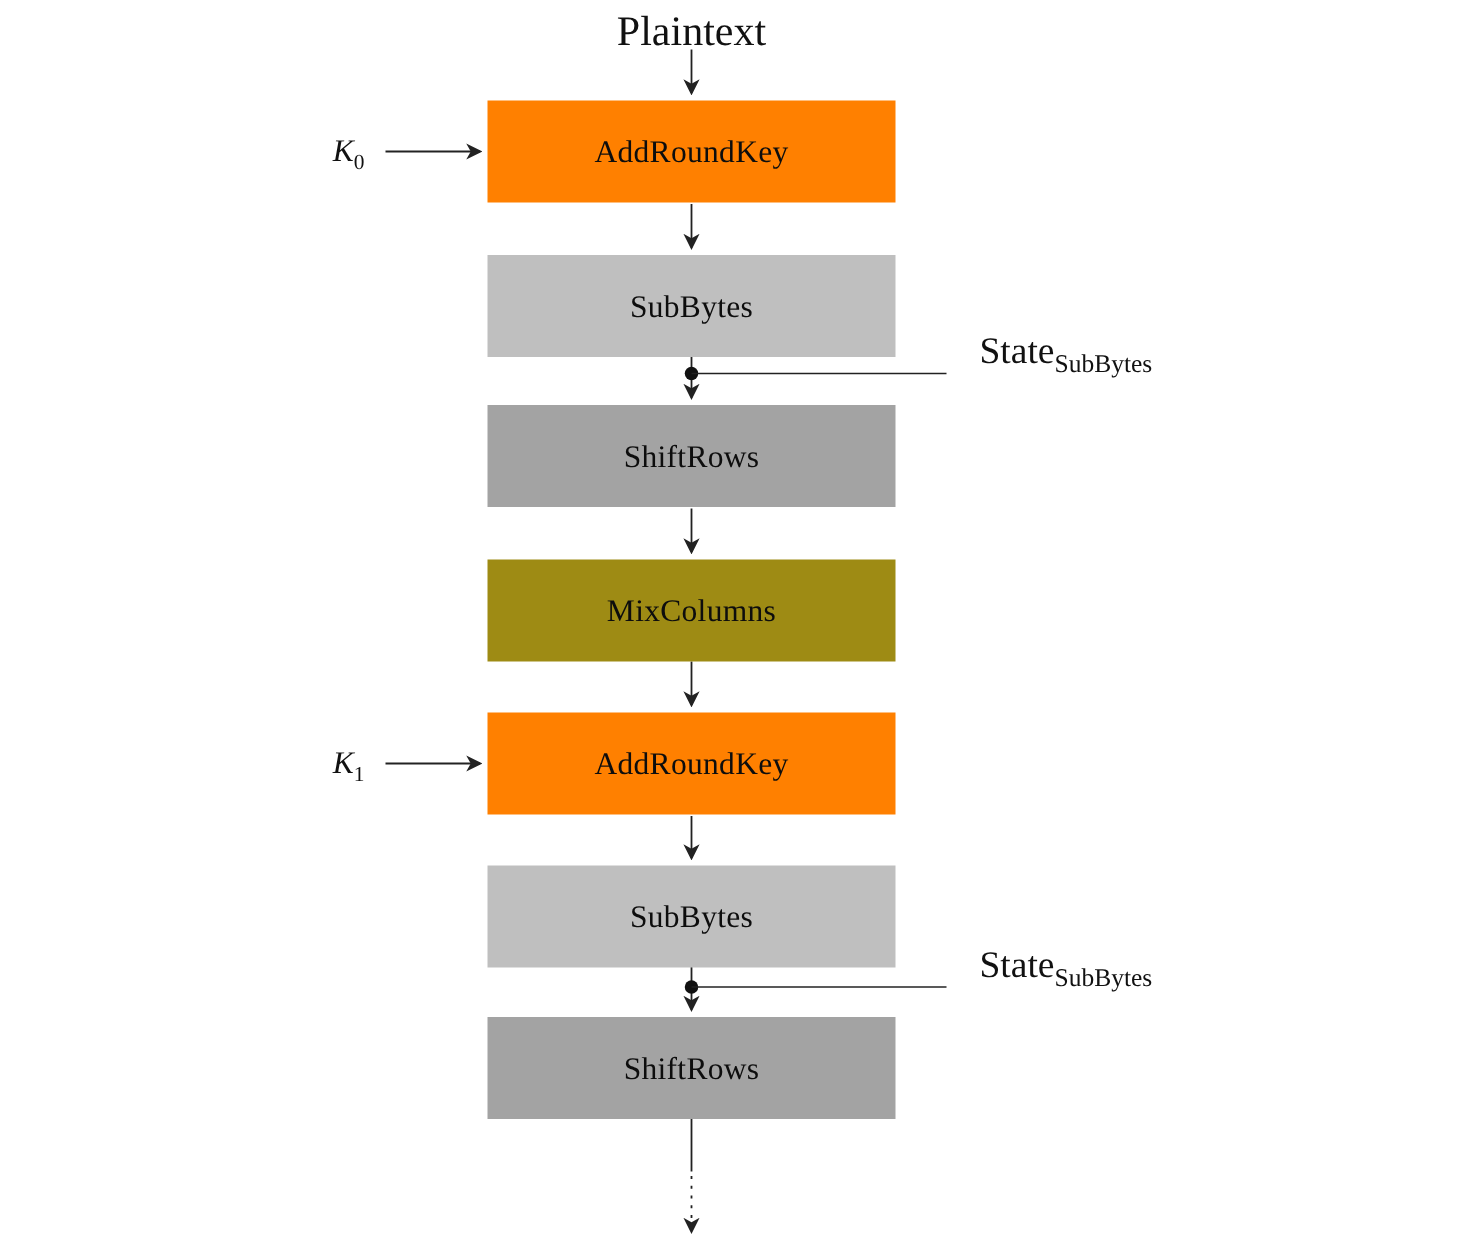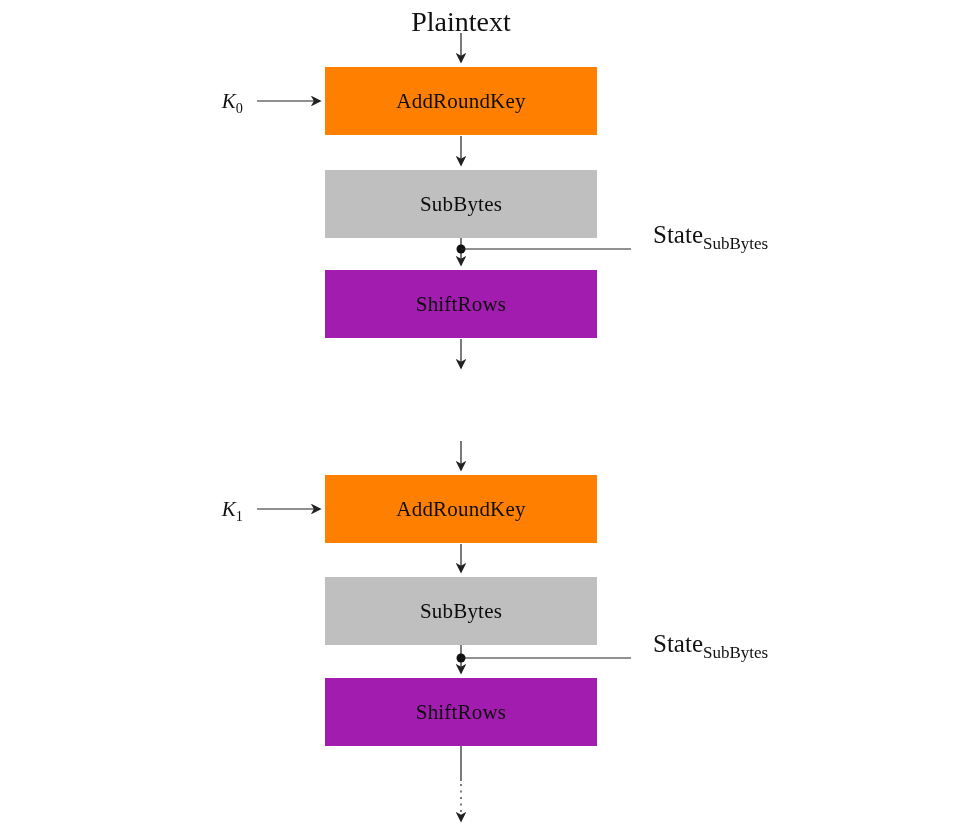--- a/index.html
+++ b/index.html
@@ -15,21 +15,21 @@
   .box{
     position:absolute;
     left:325px;width:272px;height:68px;
     display:flex;align-items:center;justify-content:center;
     font-size:21px;
     color:#0d0d0d;
     letter-spacing:0.2px;
   }
   .c-orange{background:#FF8000;}
   .c-gray{background:#BFBFBF;}
-  .c-teal{background:#a21caf;}
+  .c-teal{background:#a3a3a3;}
   .c-olive{background:#9E8B14;}
   .b1{top:67px;}
   .b2{top:170px;}
   .b3{top:270px;}
   .b4{top:373px;}
   .b5{top:475px;}
   .b6{top:577px;}
   .b7{top:678px;}
   .flow-label{
     position:absolute;
@@ -103,20 +103,23 @@
 
   <div class="box c-orange b1">
     <span>AddRoundKey</span>
   </div>
   <div class="box c-gray b2">
     <span>SubBytes</span>
   </div>
   <div class="box c-teal b3">
     <span>ShiftRows</span>
   </div>
+  <div class="box c-olive b4">
+    <span>MixColumns</span>
+  </div>
   <div class="box c-orange b5">
     <span>AddRoundKey</span>
   </div>
   <div class="box c-gray b6">
     <span>SubBytes</span>
   </div>
   <div class="box c-teal b7">
     <span>ShiftRows</span>
   </div>
 

